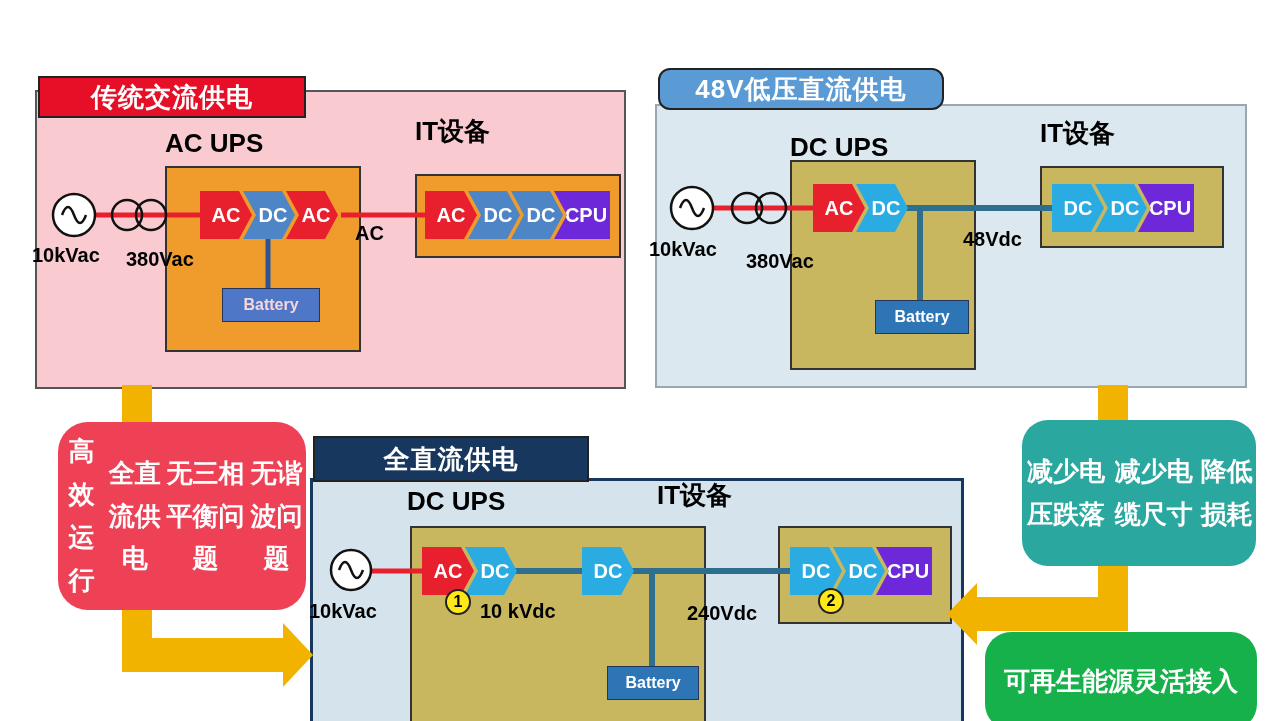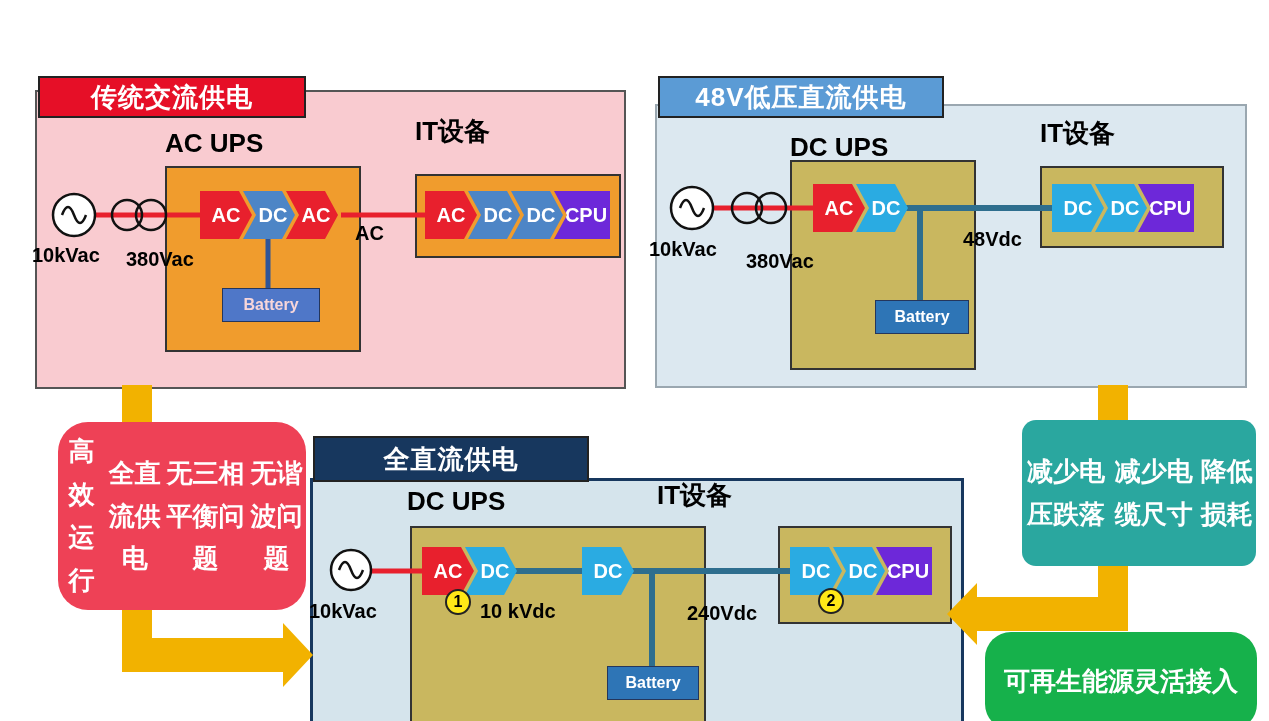--- a/index.html
+++ b/index.html
@@ -45,21 +45,21 @@
   .battery-blue{background:#2e75b6;color:#fff;}
   
   .marker{position:absolute;z-index:12;width:26px;height:26px;border-radius:50%;background:#ffe817;
           border:2px solid #222;display:flex;align-items:center;justify-content:center;
           font-weight:bold;font-size:16px;color:#000;box-sizing:border-box;}
   
   .callout{position:absolute;z-index:30;color:#fff;font-weight:bold;font-size:26px;
            display:flex;flex-direction:row;align-items:center;justify-content:center;
            text-align:center;line-height:1.65;}
   .callout-red{background:#ee4156;border-radius:30px;}
-  .callout-teal{background:#2aa79f;border-radius:14px;}
+  .callout-teal{background:#2aa79f;border-radius:26px;}
   .callout-green{background:#16b14b;border-radius:26px;}
 </style>
 </head>
 <body>
 
 <div class="canvas">
 
   <div class="panel panel-pink" style="left:35px;top:42px;width:587px;height:295px;"></div>
   <div class="panel panel-blue" style="left:655px;top:56px;width:588px;height:280px;"></div>
   <div class="panel panel-fulldc" style="left:310px;top:430px;width:648px;height:262px;"></div>
@@ -106,21 +106,21 @@
     <line x1="652" y1="523" x2="652" y2="620" stroke="#2e6e8e" stroke-width="6"></line>
     <g>
       <circle cx="351" cy="522" r="20" fill="#fff" stroke="#111" stroke-width="2.5"></circle>
       <path d="M339 522 q6 -16 12 0 q6 16 12 0" fill="none" stroke="#111" stroke-width="2.5"></path>
     </g>
   </svg>
 
   <div class="banner banner-red" style="left:38px;top:28px;width:264px;height:38px;">
     <span>传统交流供电</span>
   </div>
-  <div class="banner banner-blue" style="left:658px;top:28px;width:282px;height:38px;">
+  <div class="banner banner-blue" style="left:658px;top:20px;width:282px;height:38px;border-radius:12px;">
     <span>48V低压直流供电</span>
   </div>
   <div class="banner banner-navy" style="left:313px;top:388px;width:272px;height:42px;">
     <span>全直流供电</span>
   </div>
 
   <div class="lbl lbl-lg" style="left:165px;top:80px;width:192px;">AC UPS</div>
   <div class="lbl lbl-lg" style="left:415px;top:66px;width:202px;">IT设备</div>
   <div class="lbl lbl-md" style="left:32px;top:196px;width:86px;">10kVac</div>
   <div class="lbl lbl-md" style="left:126px;top:200px;width:90px;">380Vac</div>

